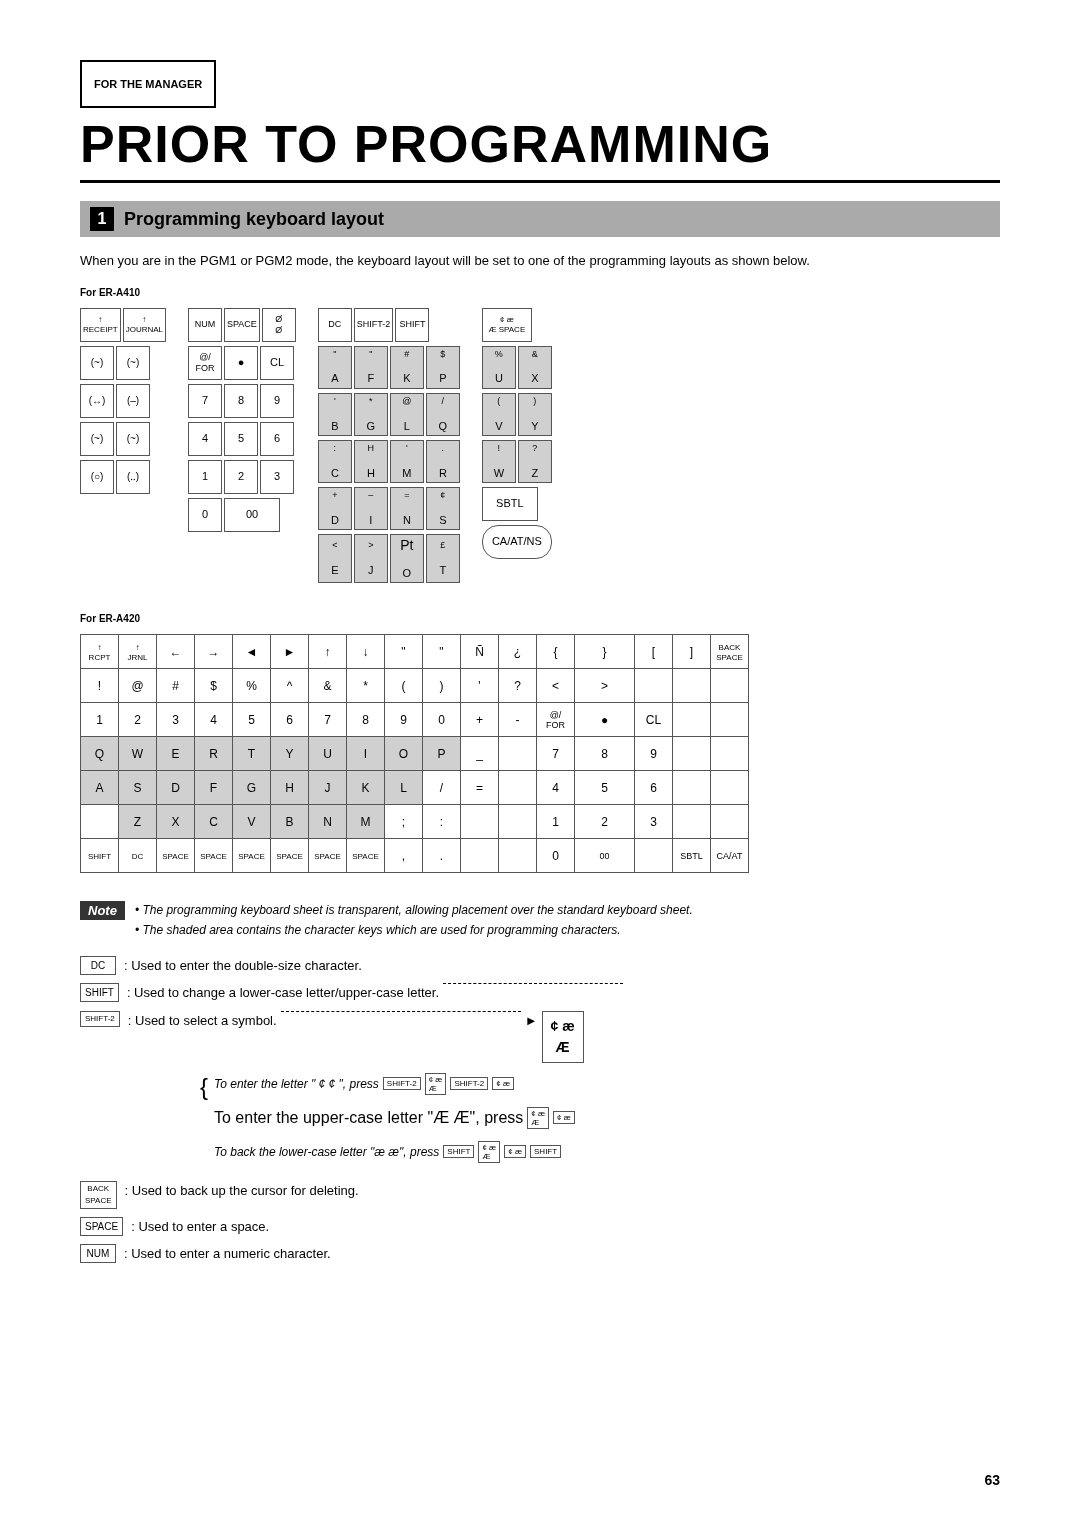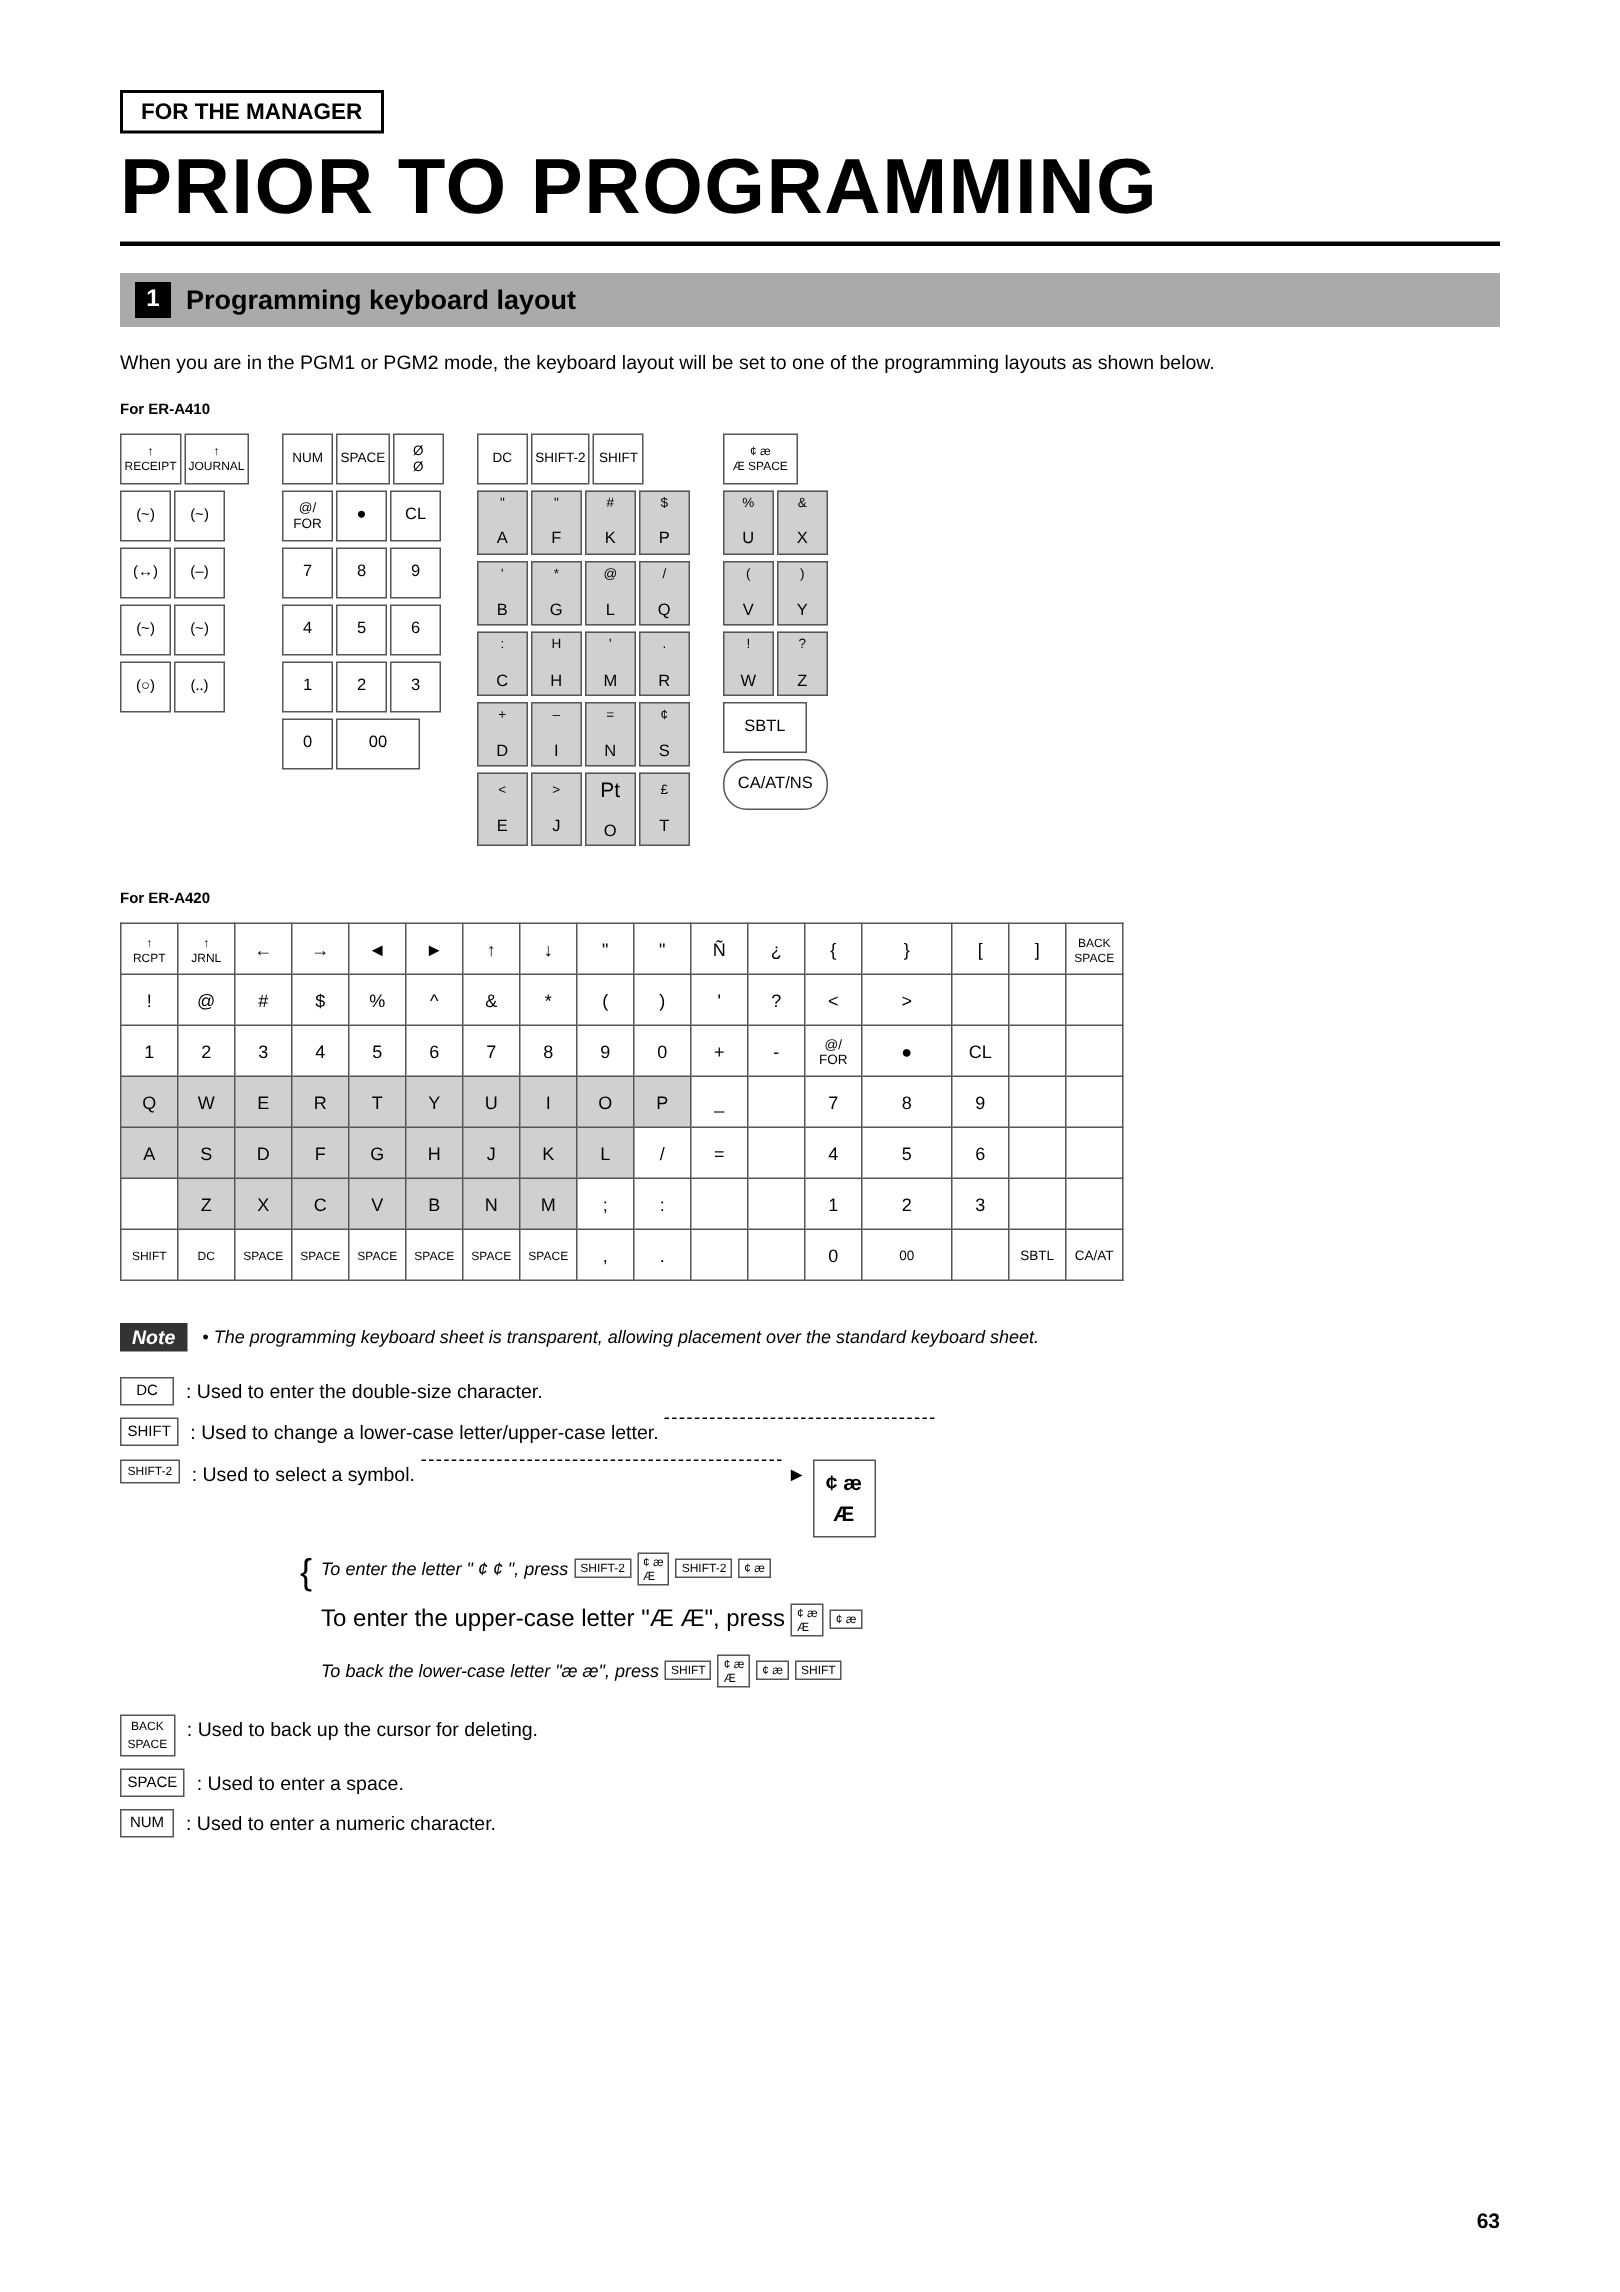--- a/index.html
+++ b/index.html
@@ -8,23 +8,23 @@
       background: #fff;
       color: #000;
       width: 1080px;
       min-height: 1528px;
       padding: 60px 80px 60px 80px;
       font-size: 14px;
     }
     .for-manager-box {
       display: inline-block;
       border: 2px solid #000;
-      padding: 4px 12px;
+      padding: 16px 12px;
       font-weight: bold;
-      font-size: 15px;
+      font-size: 11px;
       margin-bottom: 6px;
     }
     .main-title {
       font-size: 52px;
       font-weight: 900;
       letter-spacing: 1px;
       border-bottom: 3px solid #000;
       padding-bottom: 6px;
       margin-bottom: 18px;
     }
@@ -537,20 +537,21 @@
     </tr>
   </tbody>
     </table>
 </div>
 
 
 <div class="note-box">
   <div class="note-label">Note</div>
   <div class="note-content">
     <div>• <span>The programming keyboard sheet is transparent, allowing placement over the standard keyboard sheet.</span></div>
+    <div>• <span>The shaded area contains the character keys which are used for programming characters.</span></div>
   </div>
 </div>
 
 
 <div class="legend-item">
   <span class="legend-key">DC</span>
   <span>: Used to enter the double-size character.</span>
 </div>
 <div class="legend-item">
   <span class="legend-key">SHIFT</span>

